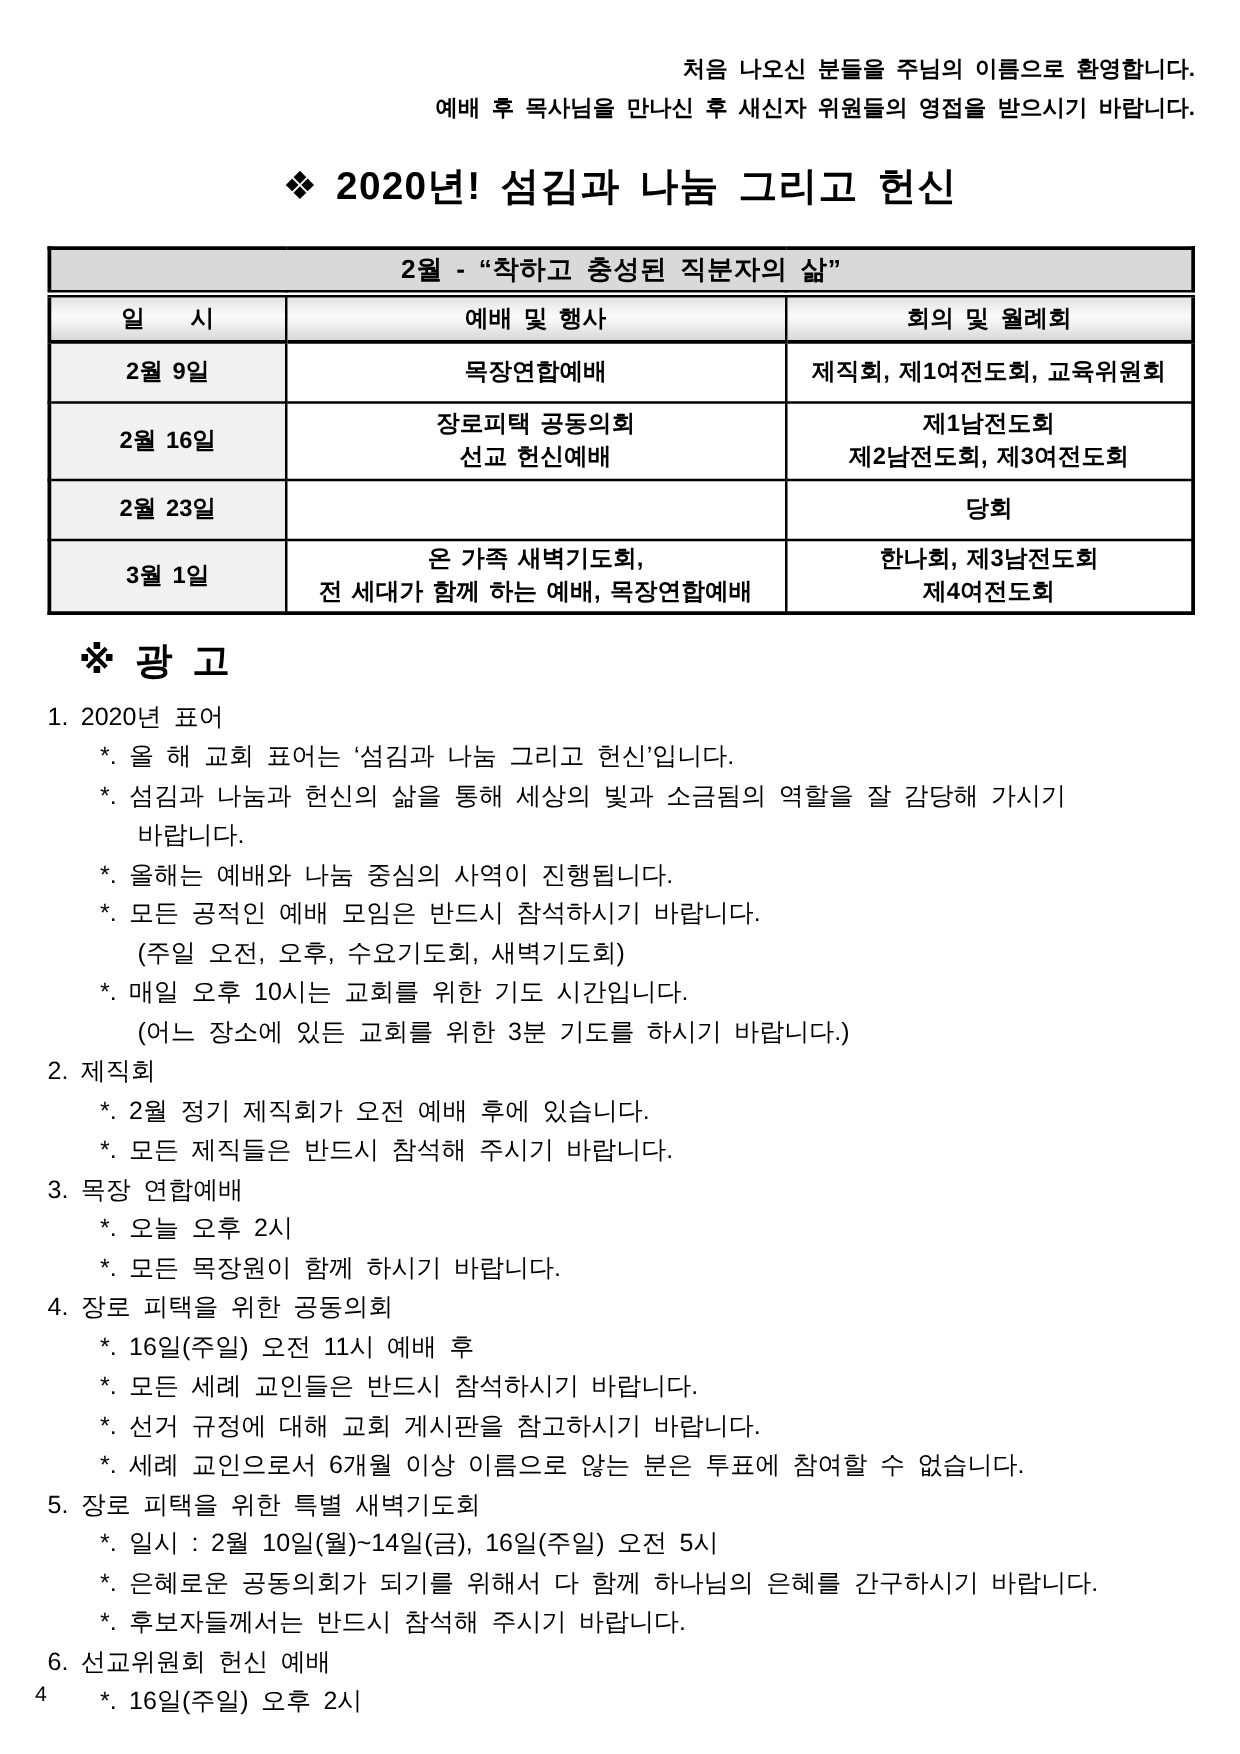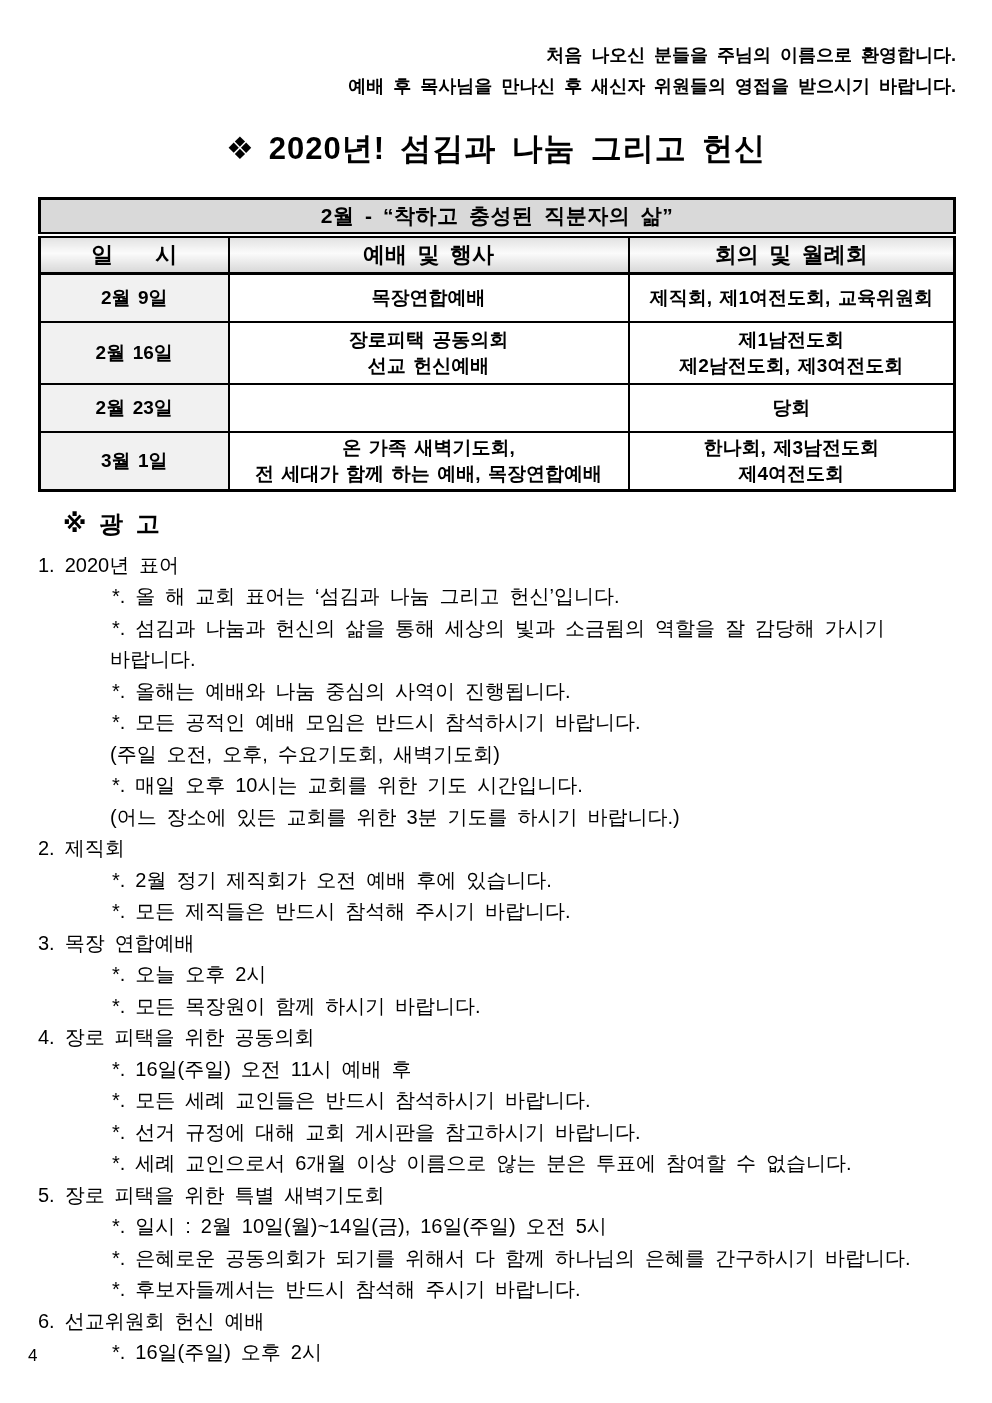--- a/index.html
+++ b/index.html
@@ -50,51 +50,51 @@
   .schedule .t-title{
     height:28px;
     font-size:21px;
     background:var(--table-title-bg,#d9d9d9);
     border-bottom:6px double #000;
     letter-spacing:0.5px;
     word-spacing:0.2em;
   }
   .schedule th{
     height:30px;
-    font-size:22px;
+    font-size:19px;
     background:linear-gradient(to bottom,#e2e2e2,#fbfbfb 45%,var(--table-header-bg,#d8d8d8));
     border-bottom:3px solid #000;
     word-spacing:0.2em;
   }
   .schedule td{
     font-size:19px;
     line-height:26px;
     word-spacing:0.12em;
     text-align:center;
   }
   .schedule td.date{background:var(--date-col-bg,#f1f1f1);}
   .schedule tr.r0{height:48px;}
   .schedule tr.r1{height:62px;}
   .schedule tr.r2{height:48px;}
   .schedule tr.r3{height:58px;}
   
   .notice-heading{
     margin:16px 0 10px 63px;
-    font-size:24px;
+    font-size:30px;
     font-weight:bold;
     word-spacing:0.25em;
   }
   .notice{font-size:20px;}
   .ln{
     line-height:31.5px;
     word-spacing:0.22em;
     white-space:pre-wrap;
   }
   .l0{padding-left:38px;}
-  .l1{padding-left:112px;}
+  .l1{padding-left:80px;}
   .l2{padding-left:110px;}
   
   .page-number{
     position:absolute;
     left:28px;top:1346px;
     font-size:17px;
   }
 </style>
 </head>
 <body>

